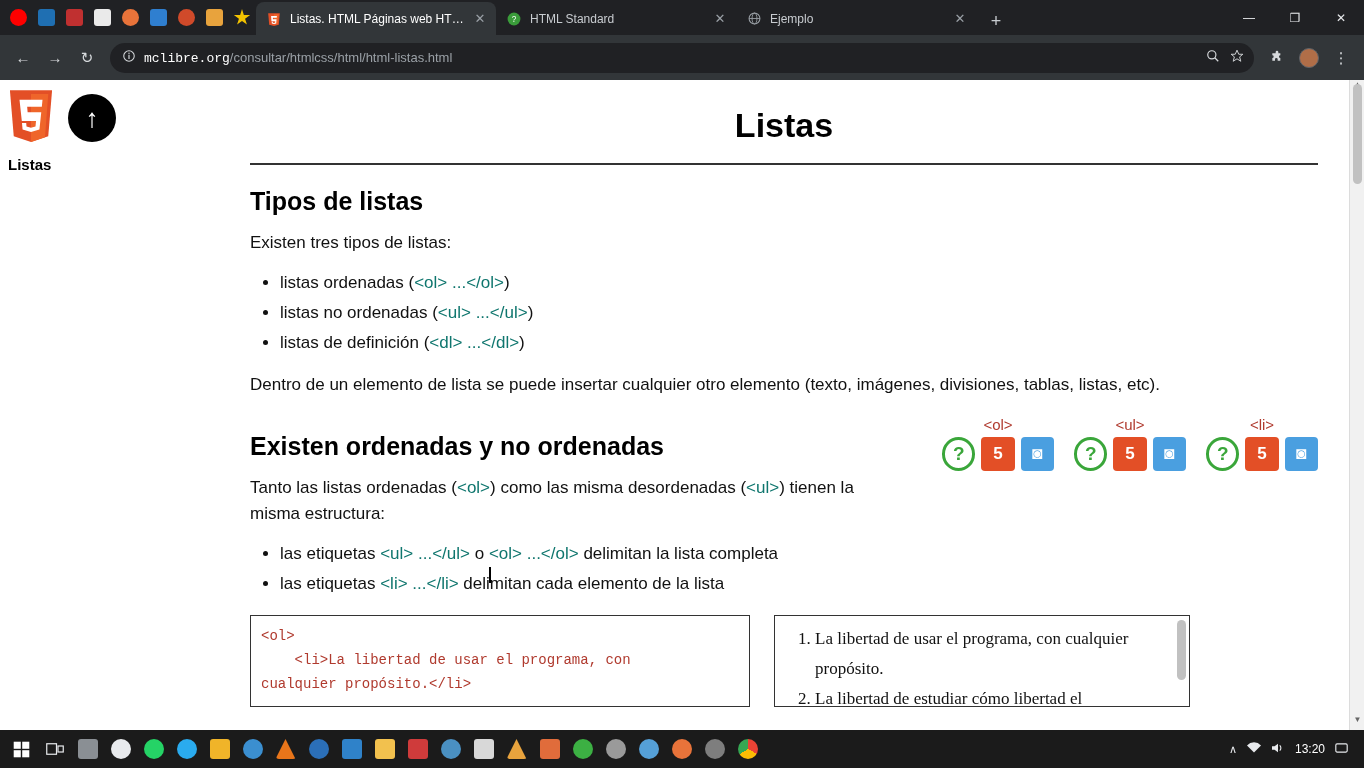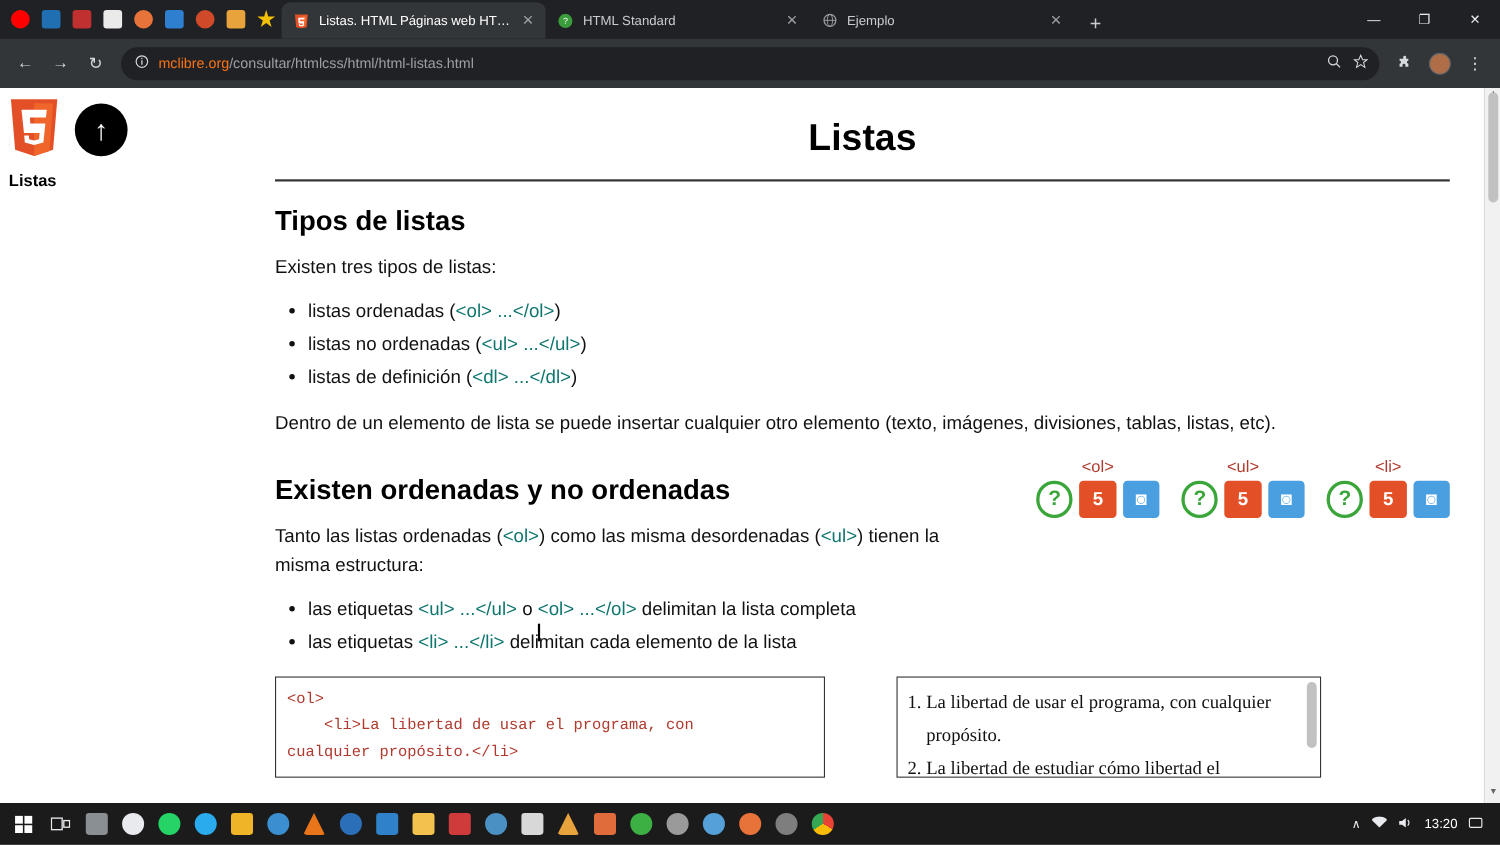--- a/index.html
+++ b/index.html
@@ -39,21 +39,21 @@
   .wc { width:46px; height:35px; display:flex; align-items:center; justify-content:center; color:#e8eaed; font-size:12px; }
 
   .toolbar { height:45px; background:#323639; display:flex; align-items:center; padding:0 8px; gap:2px; }
   .tbtn { width:30px; height:30px; border-radius:50%; display:flex; align-items:center; justify-content:center; color:#d6d9dc; font-size:15px; }
   .omnibox {
     flex:1; height:30px; background:#202124; border-radius:16px; display:flex; align-items:center;
     padding:0 10px 0 12px; gap:8px; margin:0 6px; color:#d6d9dc; font-size:13px;
   }
   .omnibox .url { flex:1; white-space:nowrap; overflow:hidden; }
   .url .dim { color:#9aa0a6; }
-  .url .bright { color:#f97316; }
+  .url .bright { color:#ffffff;font-family:Liberation Mono, monospace; }
   .omni-right { display:flex; align-items:center; gap:10px; color:#d6d9dc; }
   .avatar { width:20px; height:20px; border-radius:50%; background:#b06e48; border:1px solid #5f6368; }
 
   
   .viewport { flex:1; background:#ffffff; position:relative; overflow:hidden; display:flex; }
   .page {
     flex:1; position:relative; padding:0; overflow:hidden;
   }
   .scrollbar {
     width:15px; background:#f1f1f1; border-left:1px solid #dcdcdc; position:relative;
@@ -96,21 +96,21 @@
   .ico.q { background:#fff; color:#3aa63a; border:3px solid #3aa63a; border-radius:50%; font-size:19px; }
   .ico.h5 { background:#e34f26; color:#fff; }
   .ico.chat { background:#4a9fe0; color:#fff; }
 
   .codearea { display:flex; gap:24px; margin-top:16px; }
   .codebox {
     width:500px; height:92px; border:1px solid #333; padding:8px 10px; overflow:hidden;
     font-family:"Liberation Mono", monospace; font-size:14px; line-height:24px; color:#b03a2e; white-space:pre;
   }
   .resultbox {
-    width:386px; height:92px; border:1px solid #333; padding:8px 0; overflow:hidden; position:relative;margin-left:41px;
+    width:416px; height:92px; border:1px solid #333; padding:8px 14px; overflow:hidden; position:relative;
   }
   .resultbox ol { margin:0; padding-left:26px; font-family:"Liberation Serif", serif; font-size:16px; line-height:22px; color:#111; }
   .rscroll { position:absolute; right:3px; top:4px; width:9px; height:60px; background:#c1c1c1; border-radius:5px; }
 
   
   .taskbar {
     height:38px; background:#1b1b1b; display:flex; align-items:center; padding:0 6px; gap:2px;
   }
   .tb { width:31px; height:38px; display:flex; align-items:center; justify-content:center; }
   .tbico { width:20px; height:20px; border-radius:3px; display:block; }

